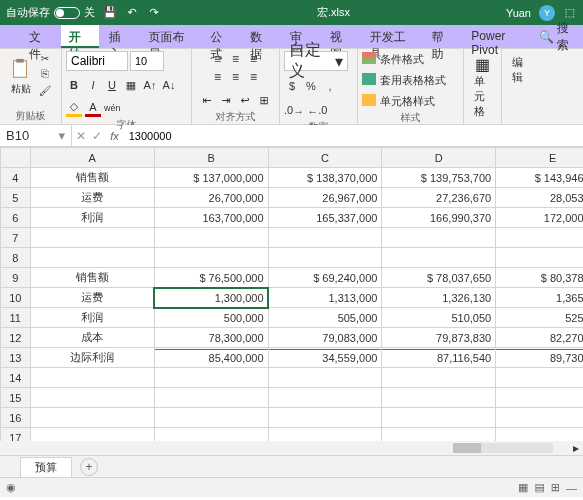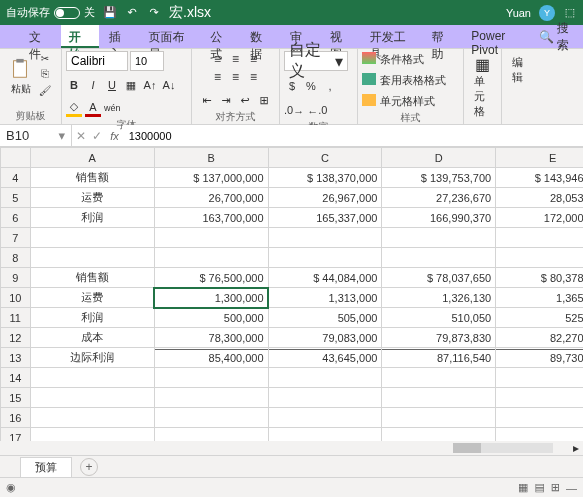--- a/index.html
+++ b/index.html
@@ -2,21 +2,21 @@
 <html><head>
 <meta charset="utf-8">
 <style>
 *{box-sizing:border-box;margin:0;padding:0;font-family:"Segoe UI","Microsoft YaHei",sans-serif}
 body{background:#fff;width:583px;height:500px;overflow:hidden;font-size:12px;color:#333}
 .titlebar{height:25px;background:#217346;display:flex;align-items:center;color:#fff;padding:0 6px;gap:8px}
 .titlebar .auto{display:flex;align-items:center;gap:4px;font-size:11px}
 .toggle{width:26px;height:12px;border:1px solid #fff;border-radius:6px;position:relative}
 .toggle::after{content:"";position:absolute;width:8px;height:8px;background:#fff;border-radius:50%;left:1px;top:1px}
 .tb-icon{width:14px;height:14px;display:inline-flex;align-items:center;justify-content:center;font-size:11px}
-.titlebar .center{flex:1;font-size:14px}
+.titlebar .center{flex:1;text-align:center;font-size:11px}
 .titlebar .right{display:flex;align-items:center;gap:8px;font-size:11px}
 .avatar{width:16px;height:16px;background:#4db6e2;border-radius:50%;display:inline-flex;align-items:center;justify-content:center;font-size:9px}
 .tabs{height:24px;background:#c4b5fd;display:flex;padding-left:21px;gap:2px;border-bottom:1px solid #d4d4d4}
 .tab{padding:4px 8px;font-size:12px;color:#333;cursor:pointer}
 .tab.active{background:#fff;color:#217346;border-bottom:2px solid #217346;font-weight:600}
 .search-tab{margin-left:auto;display:flex;align-items:center;gap:2px;padding-right:6px}
 .ribbon{height:76px;background:#f3f2f1;border-bottom:1px solid #d4d4d4;display:flex}
 .group{border-right:1px solid #d4d4d4;padding:2px 4px 0;display:flex;flex-direction:column;justify-content:space-between}
 .group-label{font-size:10px;text-align:center;color:#666;padding:1px 0}
 .group-body{display:flex;align-items:flex-start;gap:4px;flex:1}
@@ -279,21 +279,21 @@
           <td class="label"></td>
           <td class="num"></td>
           <td class="num"></td>
           <td class="num"></td>
           <td class="num"></td>
         </tr>
         <tr>
           <th>9</th>
           <td class="label">销售额</td>
           <td class="cur">$   76,500,000</td>
-          <td class="cur">$   44,084,000</td>
+          <td class="cur">$   69,240,000</td>
           <td class="cur">$     78,037,650</td>
           <td class="cur">$   80,378,780</td>
         </tr>
         <tr>
           <th class="sel">10</th>
           <td class="label">运费</td>
           <td class="num active-cell">1,300,000</td>
           <td class="num">1,313,000</td>
           <td class="num">1,326,130</td>
           <td class="num">1,365,910</td>
@@ -311,21 +311,21 @@
           <td class="label">成本</td>
           <td class="num">78,300,000</td>
           <td class="num">79,083,000</td>
           <td class="num">79,873,830</td>
           <td class="num">82,270,040</td>
         </tr>
         <tr class="dbl-line">
           <th>13</th>
           <td class="label">边际利润</td>
           <td class="num">85,400,000</td>
-          <td class="num">43,645,000</td>
+          <td class="num">34,559,000</td>
           <td class="num">87,116,540</td>
           <td class="num">89,730,040</td>
         </tr>
         <tr>
           <th>14</th>
           <td class="label"></td>
           <td class="num"></td>
           <td class="num"></td>
           <td class="num"></td>
           <td class="num"></td>

